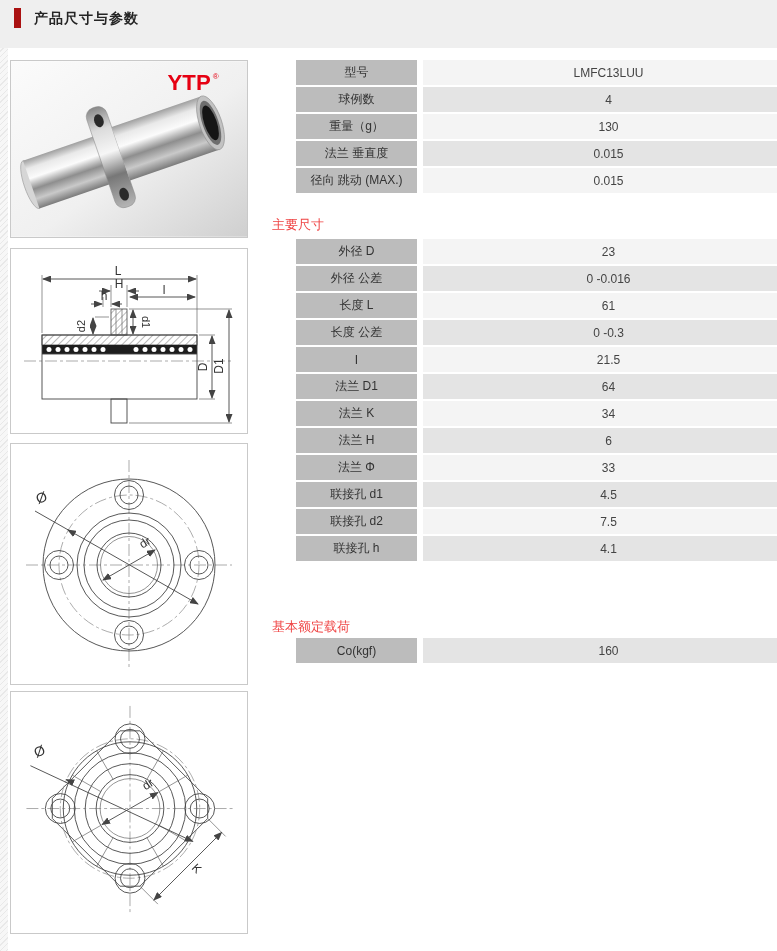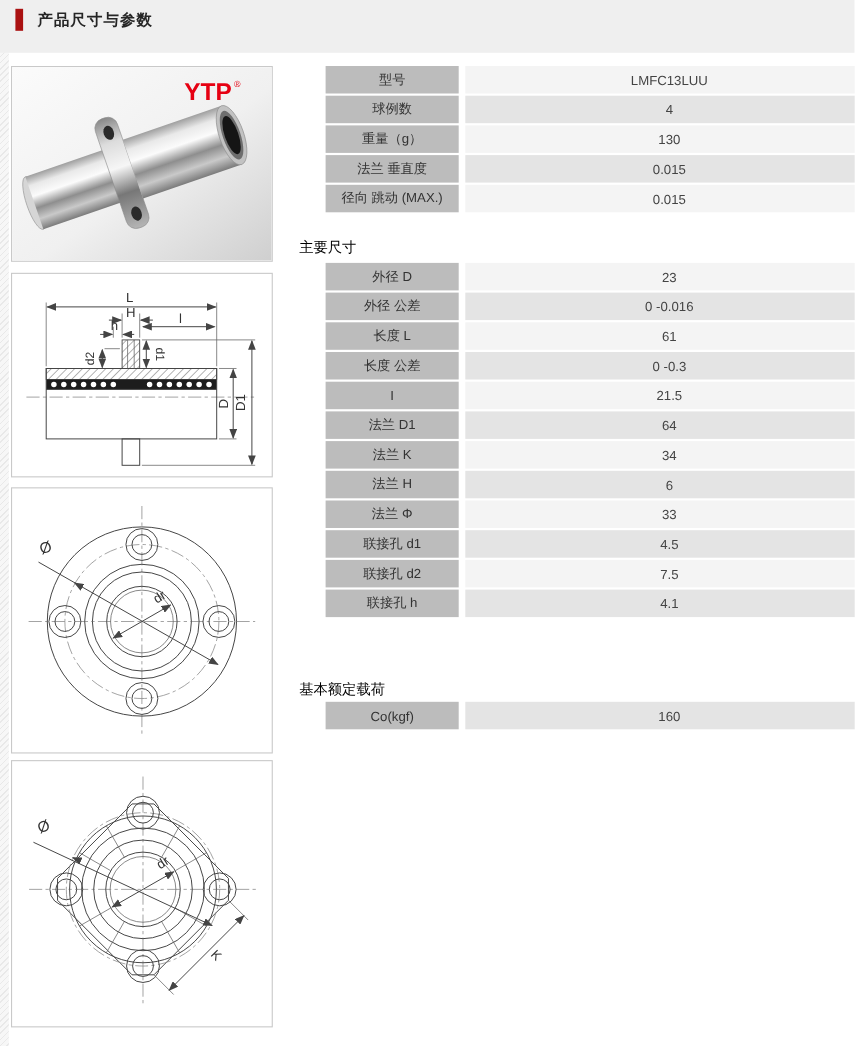--- a/index.html
+++ b/index.html
@@ -45,21 +45,21 @@
     width:121px;background:#bcbcbc;color:#333;font-size:12px;
     display:flex;align-items:center;justify-content:center;margin-right:6px;
     white-space:nowrap;
   }
   .cell-value{
     flex:1;background:#f4f4f4;color:#444;font-size:12px;
     display:flex;align-items:center;justify-content:center;
   }
   .cell-value.alt{background:#e4e4e4;}
   .section-heading{
-    position:absolute;left:272px;font-size:13px;color:#000000;line-height:20px;
+    position:absolute;left:272px;font-size:13px;color:#ef4444;line-height:20px;
   }
   #heading-main{top:215px;}
   #heading-load{top:617px;}
 
   
   .dl{stroke:#444;stroke-width:.9;fill:none;}
   .thin{stroke:#666;stroke-width:.7;fill:none;}
   .cl{stroke:#888;stroke-width:.7;fill:none;stroke-dasharray:12 3 3 3;}
   .dim{font-size:11px;fill:#333;}
   .dimb{font-size:12px;fill:#333;}

